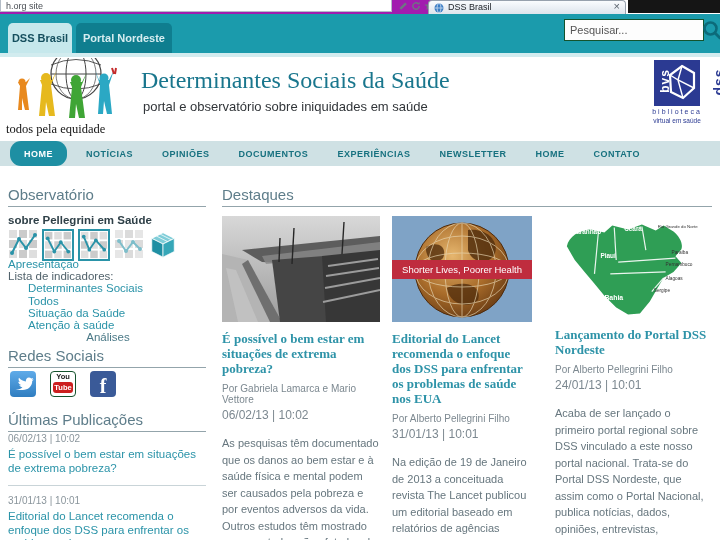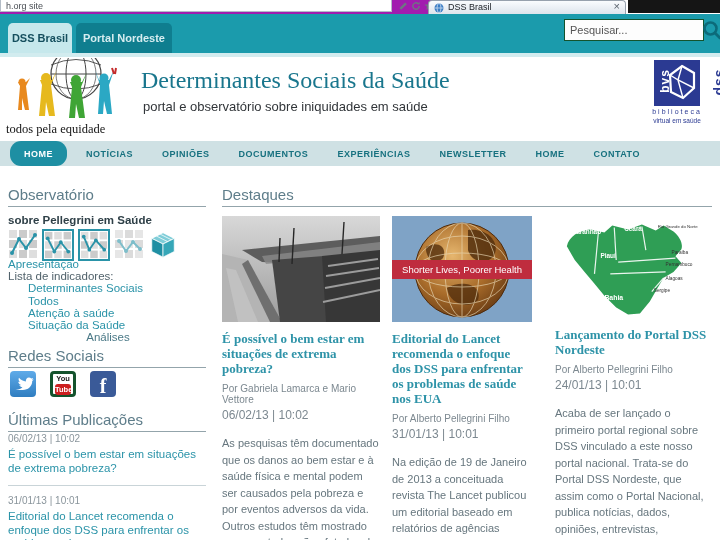--- a/index.html
+++ b/index.html
@@ -62,21 +62,21 @@
   .cicon.framed{border:2px solid #2a93a8;background:#fff;width:28px;height:28px;box-sizing:content-box;padding:0;}
   .cicon.faded{opacity:.6;}
   .menu{position:absolute;left:8px;top:258px;font-size:11.5px;line-height:12.2px;width:200px;}
   .menu a{color:#2a93a8;text-decoration:none;display:block;cursor:pointer;}
   .menu .lbl{color:#51626b;}
   .menu .ind{margin-left:20px;}
   .menu .muted{color:#4b7987;text-align:center;}
   .social-row{position:absolute;left:10px;top:371px;display:flex;gap:14px;}
   .sicon{width:26px;height:26px;border-radius:4px;position:relative;cursor:pointer;}
   .tw{background:linear-gradient(#5fabe9,#2f7dc0);}
-  .yt{background:#fff;border:3px solid #14532d;box-sizing:border-box;text-align:center;}
+  .yt{background:#fff;border:1px solid #14532d;box-sizing:border-box;text-align:center;}
   .yt .you{font-size:7.5px;font-weight:bold;color:#1a1a1a;line-height:10px;}
   .yt .tube{margin:0 2px;background:#cc1f1f;border-radius:3px;color:#fff;font-size:7.5px;font-weight:bold;line-height:11px;}
   .fb{background:#3a5a98;color:#fff;font-family:"Liberation Serif",serif;font-weight:bold;font-size:20px;
       text-align:center;line-height:30px;}
   .pubs{position:absolute;left:8px;top:433px;width:198px;}
   .pub-date{font-size:10px;color:#8a959c;margin-bottom:4px;}
   .pub-title{font-size:11.5px;line-height:13.5px;color:#2a93a8;cursor:pointer;}
   .pub-sep{border-top:1px solid #c9d4d8;margin:10px 0 9px 0;}
 
   
@@ -267,22 +267,22 @@
       <path d="M28 10 L16 16 L16 30 L28 24 Z" fill="#36a7b8" stroke="#fff" stroke-width=".8"></path>
       <path d="M9 7.5 L21 13.5 M13 5.5 L25 11.5" stroke="#fff" stroke-width=".8"></path>
     </svg>
   </div>
 
   <div class="menu">
     <a>Apresentação</a>
     <div class="lbl">Lista de indicadores:</div>
     <a class="ind">Determinantes Sociais</a>
     <a class="ind">Todos</a>
+    <a class="ind">Situação da Saúde</a>
     <a class="ind">Atenção à saúde</a>
-    <a class="ind">Situação da Saúde</a>
     <a class="muted">Análises</a>
   </div>
 
   <div class="h-sec" style="left:8px;top:347px;width:198px;">Redes Sociais</div>
   <div class="social-row">
     <div class="sicon tw">
       <svg width="26" height="26" viewBox="0 0 24 24">
         <path d="M4 17 C6.5 17.6 9.8 17 11.5 15 C10 14.9 9 14 8.6 13 C9.2 13.1 9.7 13.1 10.2 12.9 C8.7 12.5 7.7 11.3 7.6 9.9 C8.1 10.2 8.7 10.3 9.3 10.3 C7.9 9.2 7.6 7.5 8.3 6.2 C9.9 8.2 12.2 9.5 14.7 9.6 C14.3 7.9 15.6 6 17.5 6 C18.3 6 19.1 6.4 19.6 7 L21.5 6.4 L20.3 8 L22 7.8 L20.5 9.2 C20.6 12.8 18.1 16.6 13.6 17.3 C10.7 17.8 6 17.6 4 17 Z" fill="#fff"></path>
       </svg>
     </div>

